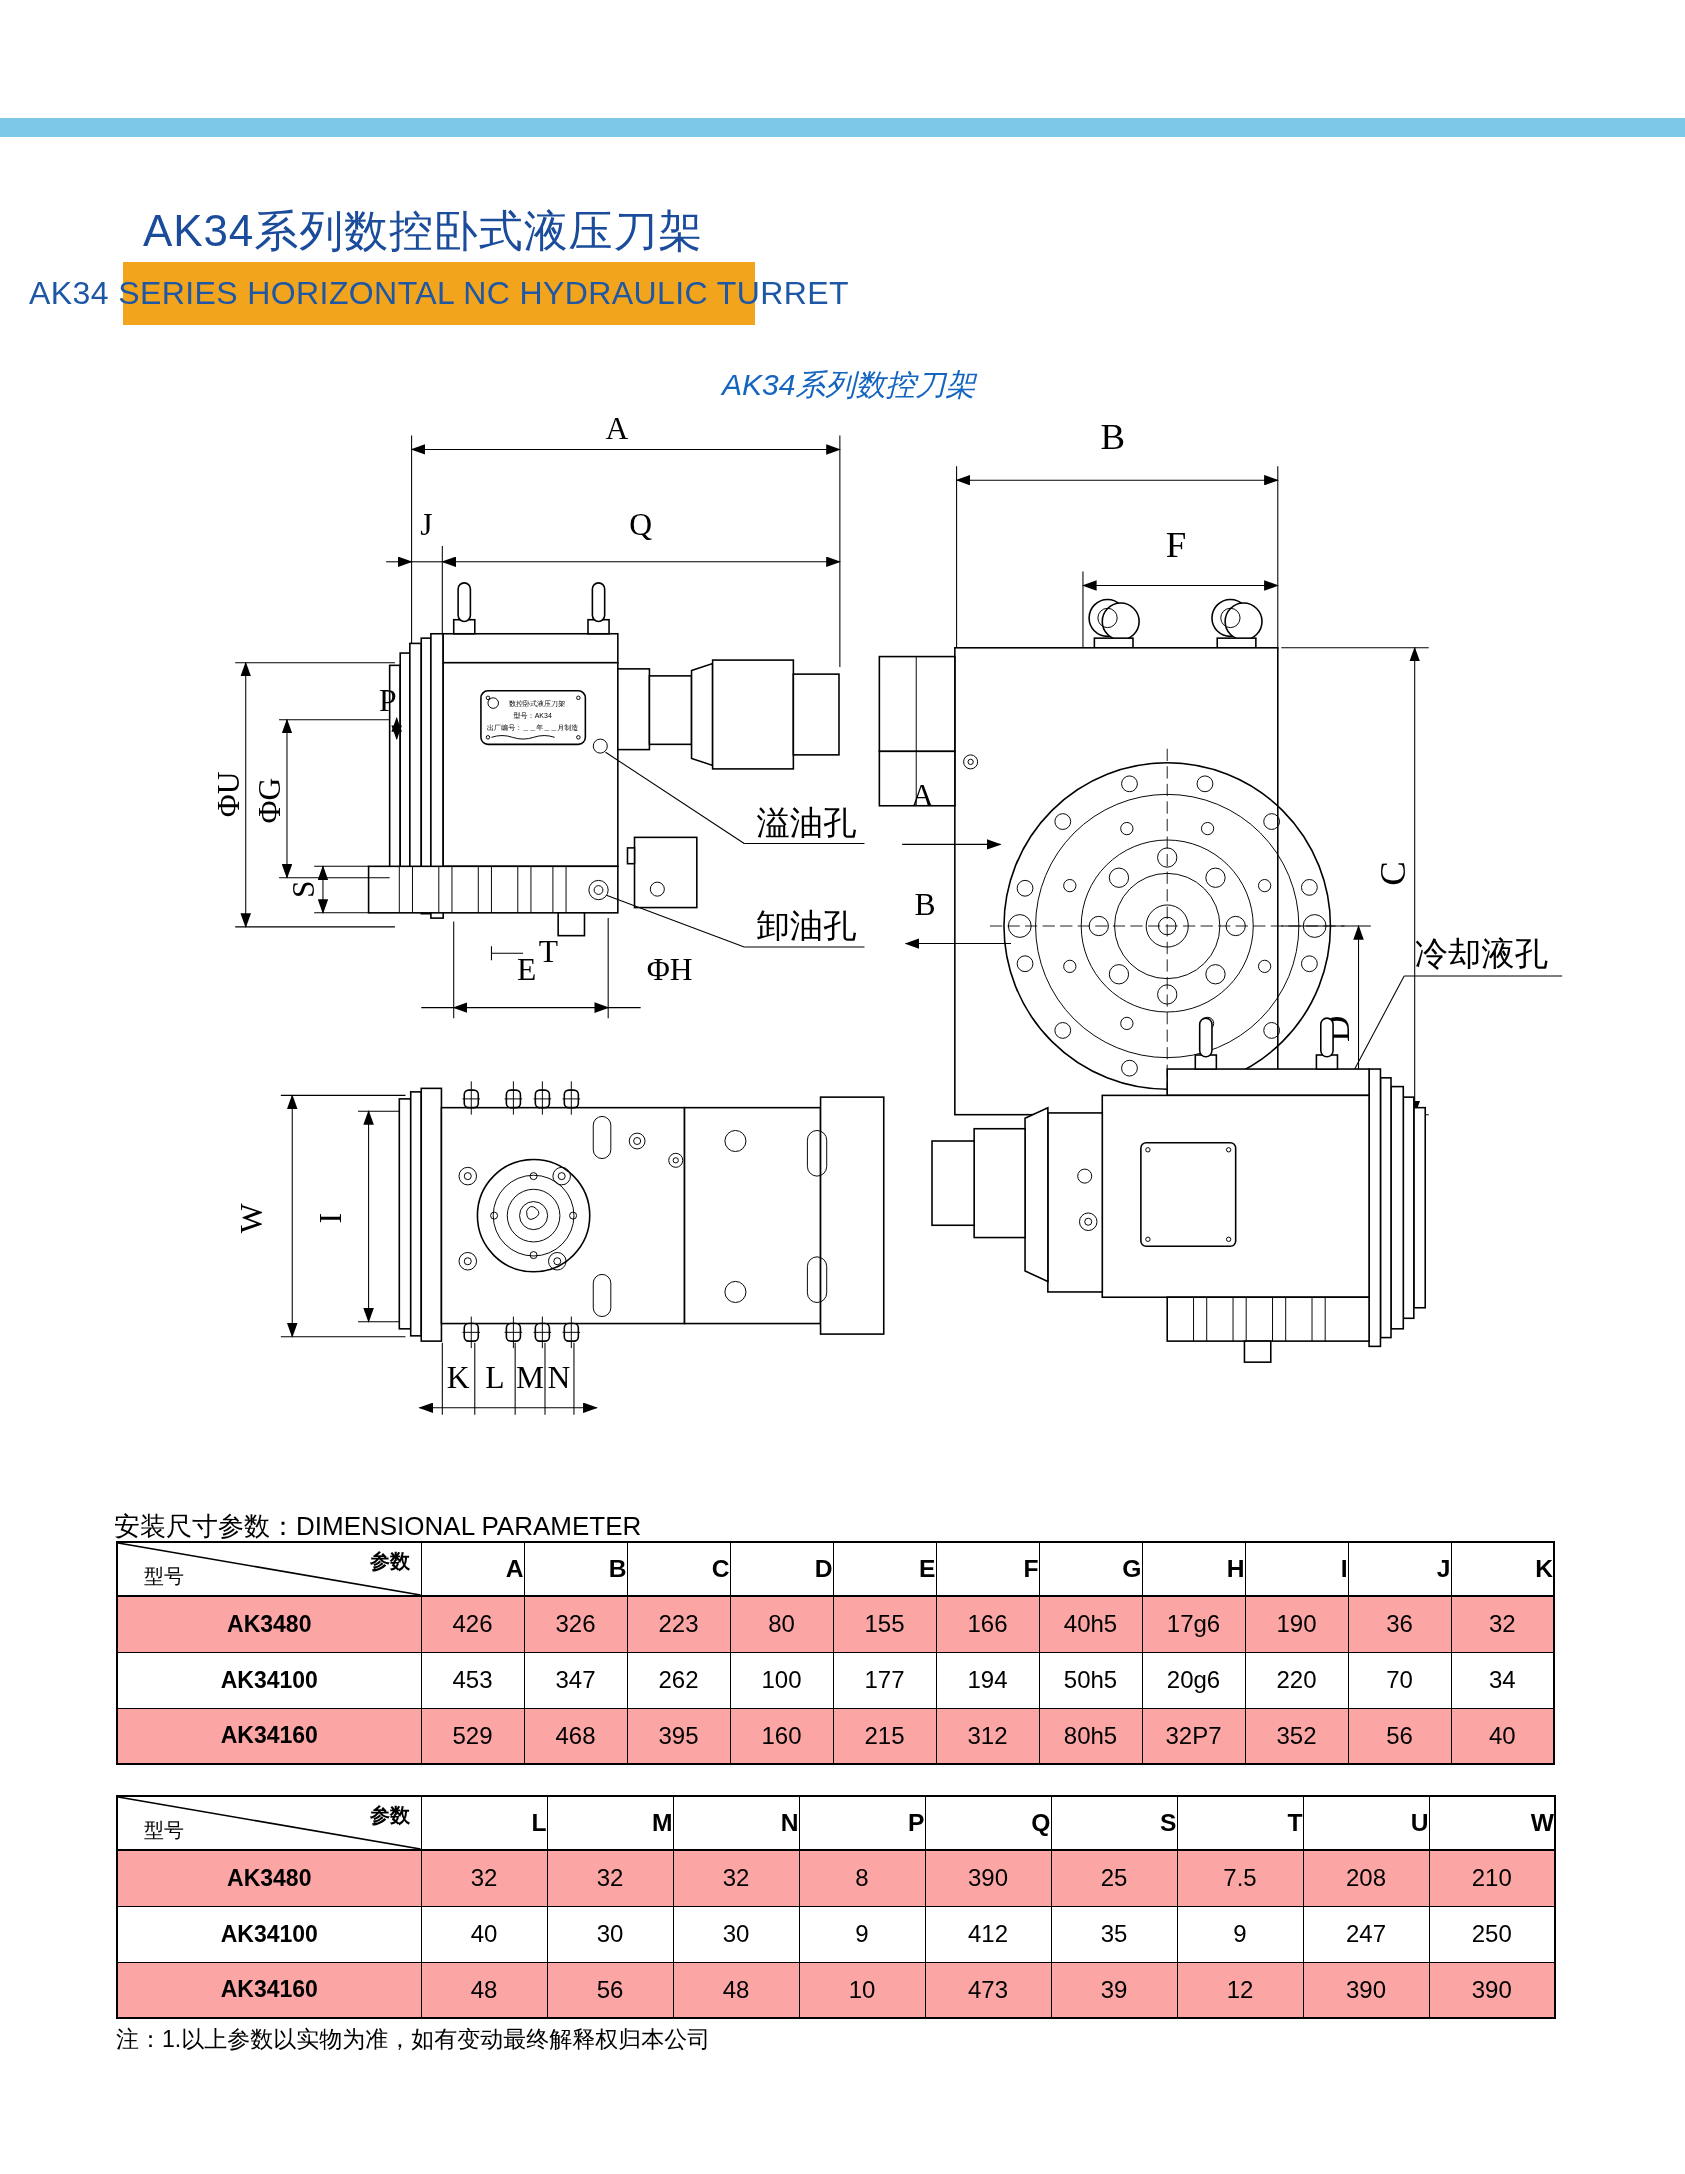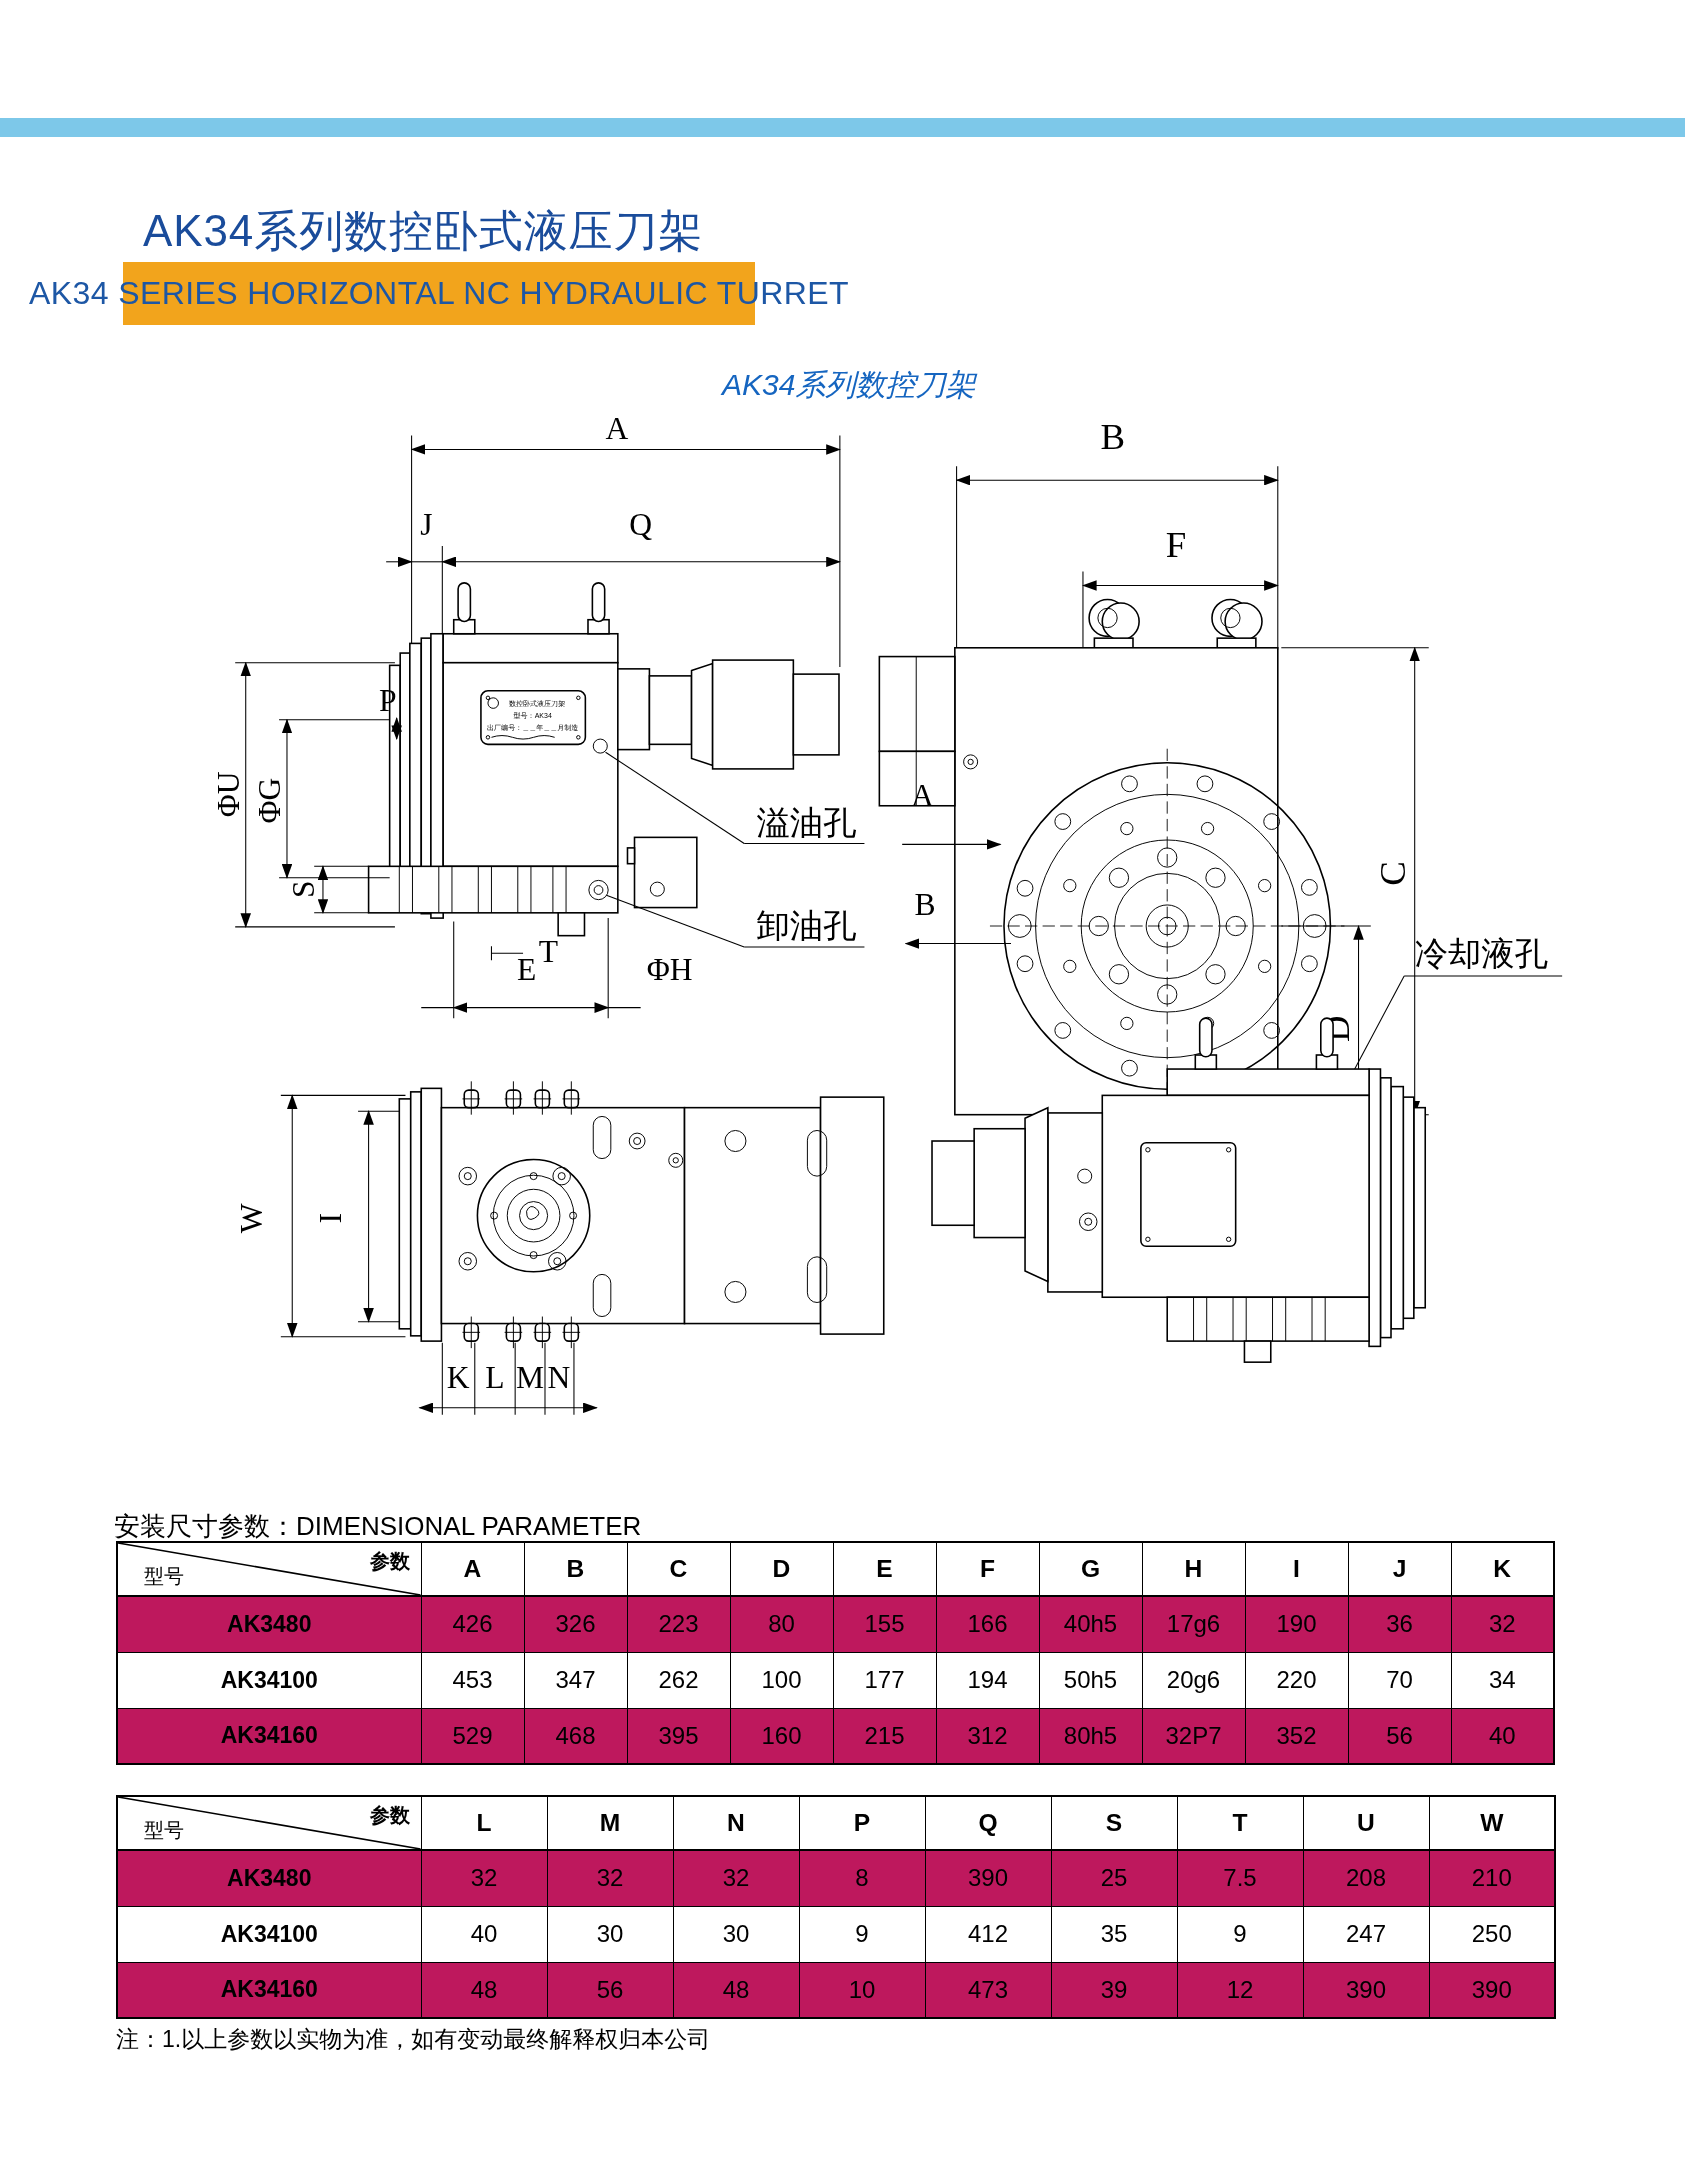--- a/index.html
+++ b/index.html
@@ -24,25 +24,25 @@
   text{fill:#000;}
   .dl{font-family:"Liberation Serif",serif;font-size:36px;}
   .dlb{font-family:"Liberation Serif",serif;font-size:42px;}
   .cjk{font-family:"Liberation Sans",sans-serif;font-size:38px;}
   .np{font-family:"Liberation Sans",sans-serif;font-size:8px;}
 
   .tbl{position:absolute;left:116px;width:1436px;border-collapse:collapse;table-layout:fixed;background:#fff;}
   .tbl td{border:1.8px solid #000;text-align:center;vertical-align:middle;padding:0;color:#000;}
   .tbl{border:2.6px solid #000;}
   .tbl tr.hdr{height:54px;}
-  .tbl tr.hdr td{border-bottom:2.6px solid #000;font-weight:bold;font-size:24.6px;}
+  .tbl tr.hdr td{border-bottom:2.6px solid #000;font-weight:bold;font-size:24.6px;text-align:right;}
   .tbl tr.r{height:56px;}
   .tbl td.model{font-weight:bold;font-size:23px;}
   .tbl td.val{font-size:24px;}
-  .tbl tr.hl td{background:#be185d;}
+  .tbl tr.hl td{background:#fca5a5;}
   td.diag{position:relative;}
   .diagsvg{position:absolute;left:0;top:0;width:100%;height:100%;}
   .diag .tr{position:absolute;right:10.5px;top:5.3px;font-size:20px;font-weight:bold;}
   .diag .bl2{position:absolute;left:26px;bottom:5.3px;font-size:20px;font-weight:normal;}
   #t1{top:1541px;} #t2{top:1795px;}
 </style>
 </head>
 <body>
 
 <div class="topbar"></div>

